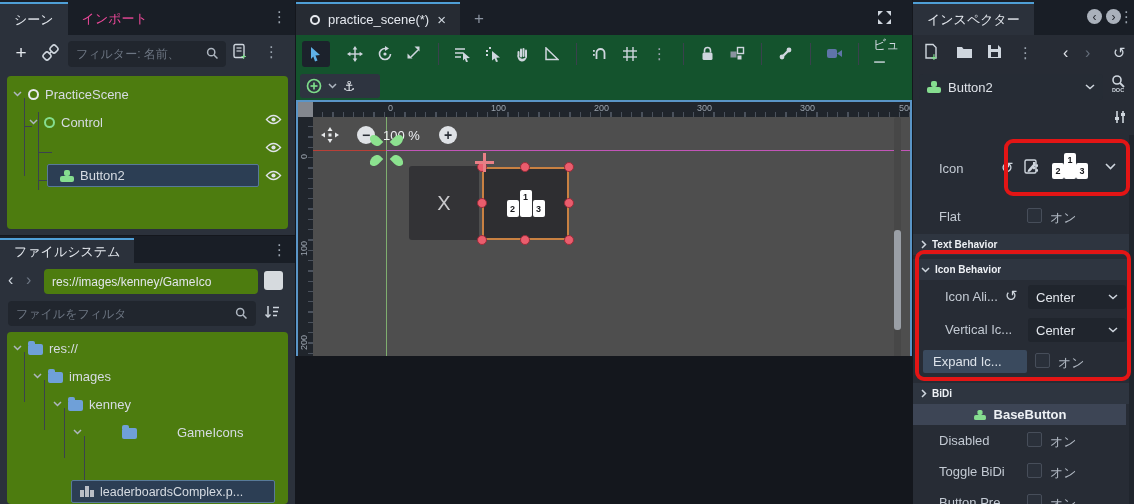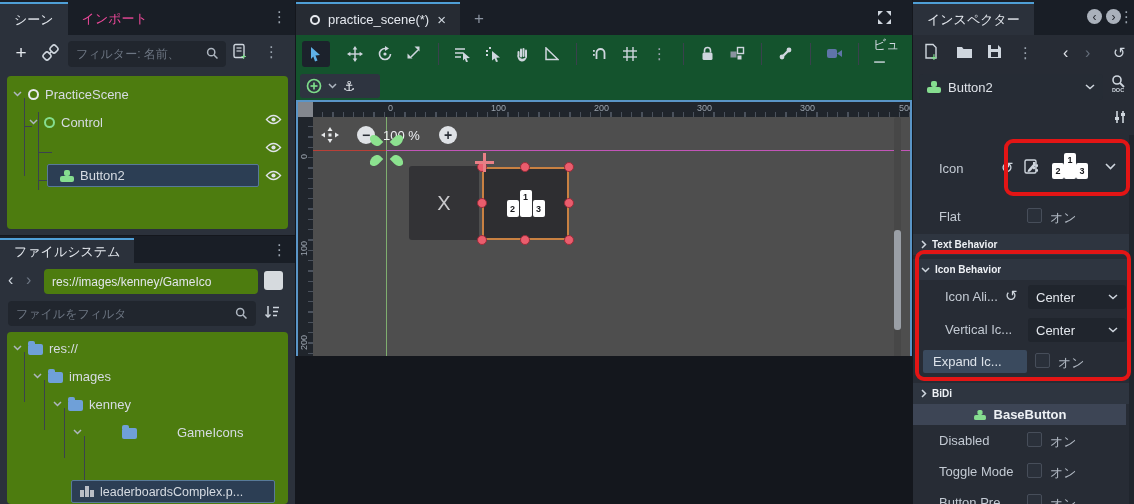--- a/index.html
+++ b/index.html
@@ -638,21 +638,21 @@
       <span>BaseButton</span>
     </div>
 
     <div class="abs" style="left:0;top:429px;width:221px;height:26px;">
       <span class="abs proplabel" style="left:26px;top:4px;">Disabled</span>
       <span class="abs chk" style="left:114px;top:3px;"></span>
       <span class="abs proplabel" style="left:137px;top:4px;color:#aeb6c0;">オン</span>
     </div>
 
     <div class="abs" style="left:0;top:460px;width:221px;height:26px;">
-      <span class="abs proplabel" style="left:26px;top:4px;">Toggle Mode</span>
+      <span class="abs proplabel" style="left:26px;top:4px;">Toggle BiDi</span>
       <span class="abs chk" style="left:114px;top:3px;"></span>
       <span class="abs proplabel" style="left:137px;top:4px;color:#aeb6c0;">オン</span>
     </div>
 
     <div class="abs" style="left:0;top:491px;width:221px;height:26px;">
       <span class="abs proplabel" style="left:26px;top:4px;">Button Pre</span>
       <span class="abs chk" style="left:114px;top:3px;"></span>
       <span class="abs proplabel" style="left:137px;top:4px;color:#aeb6c0;">オン</span>
     </div>
 

